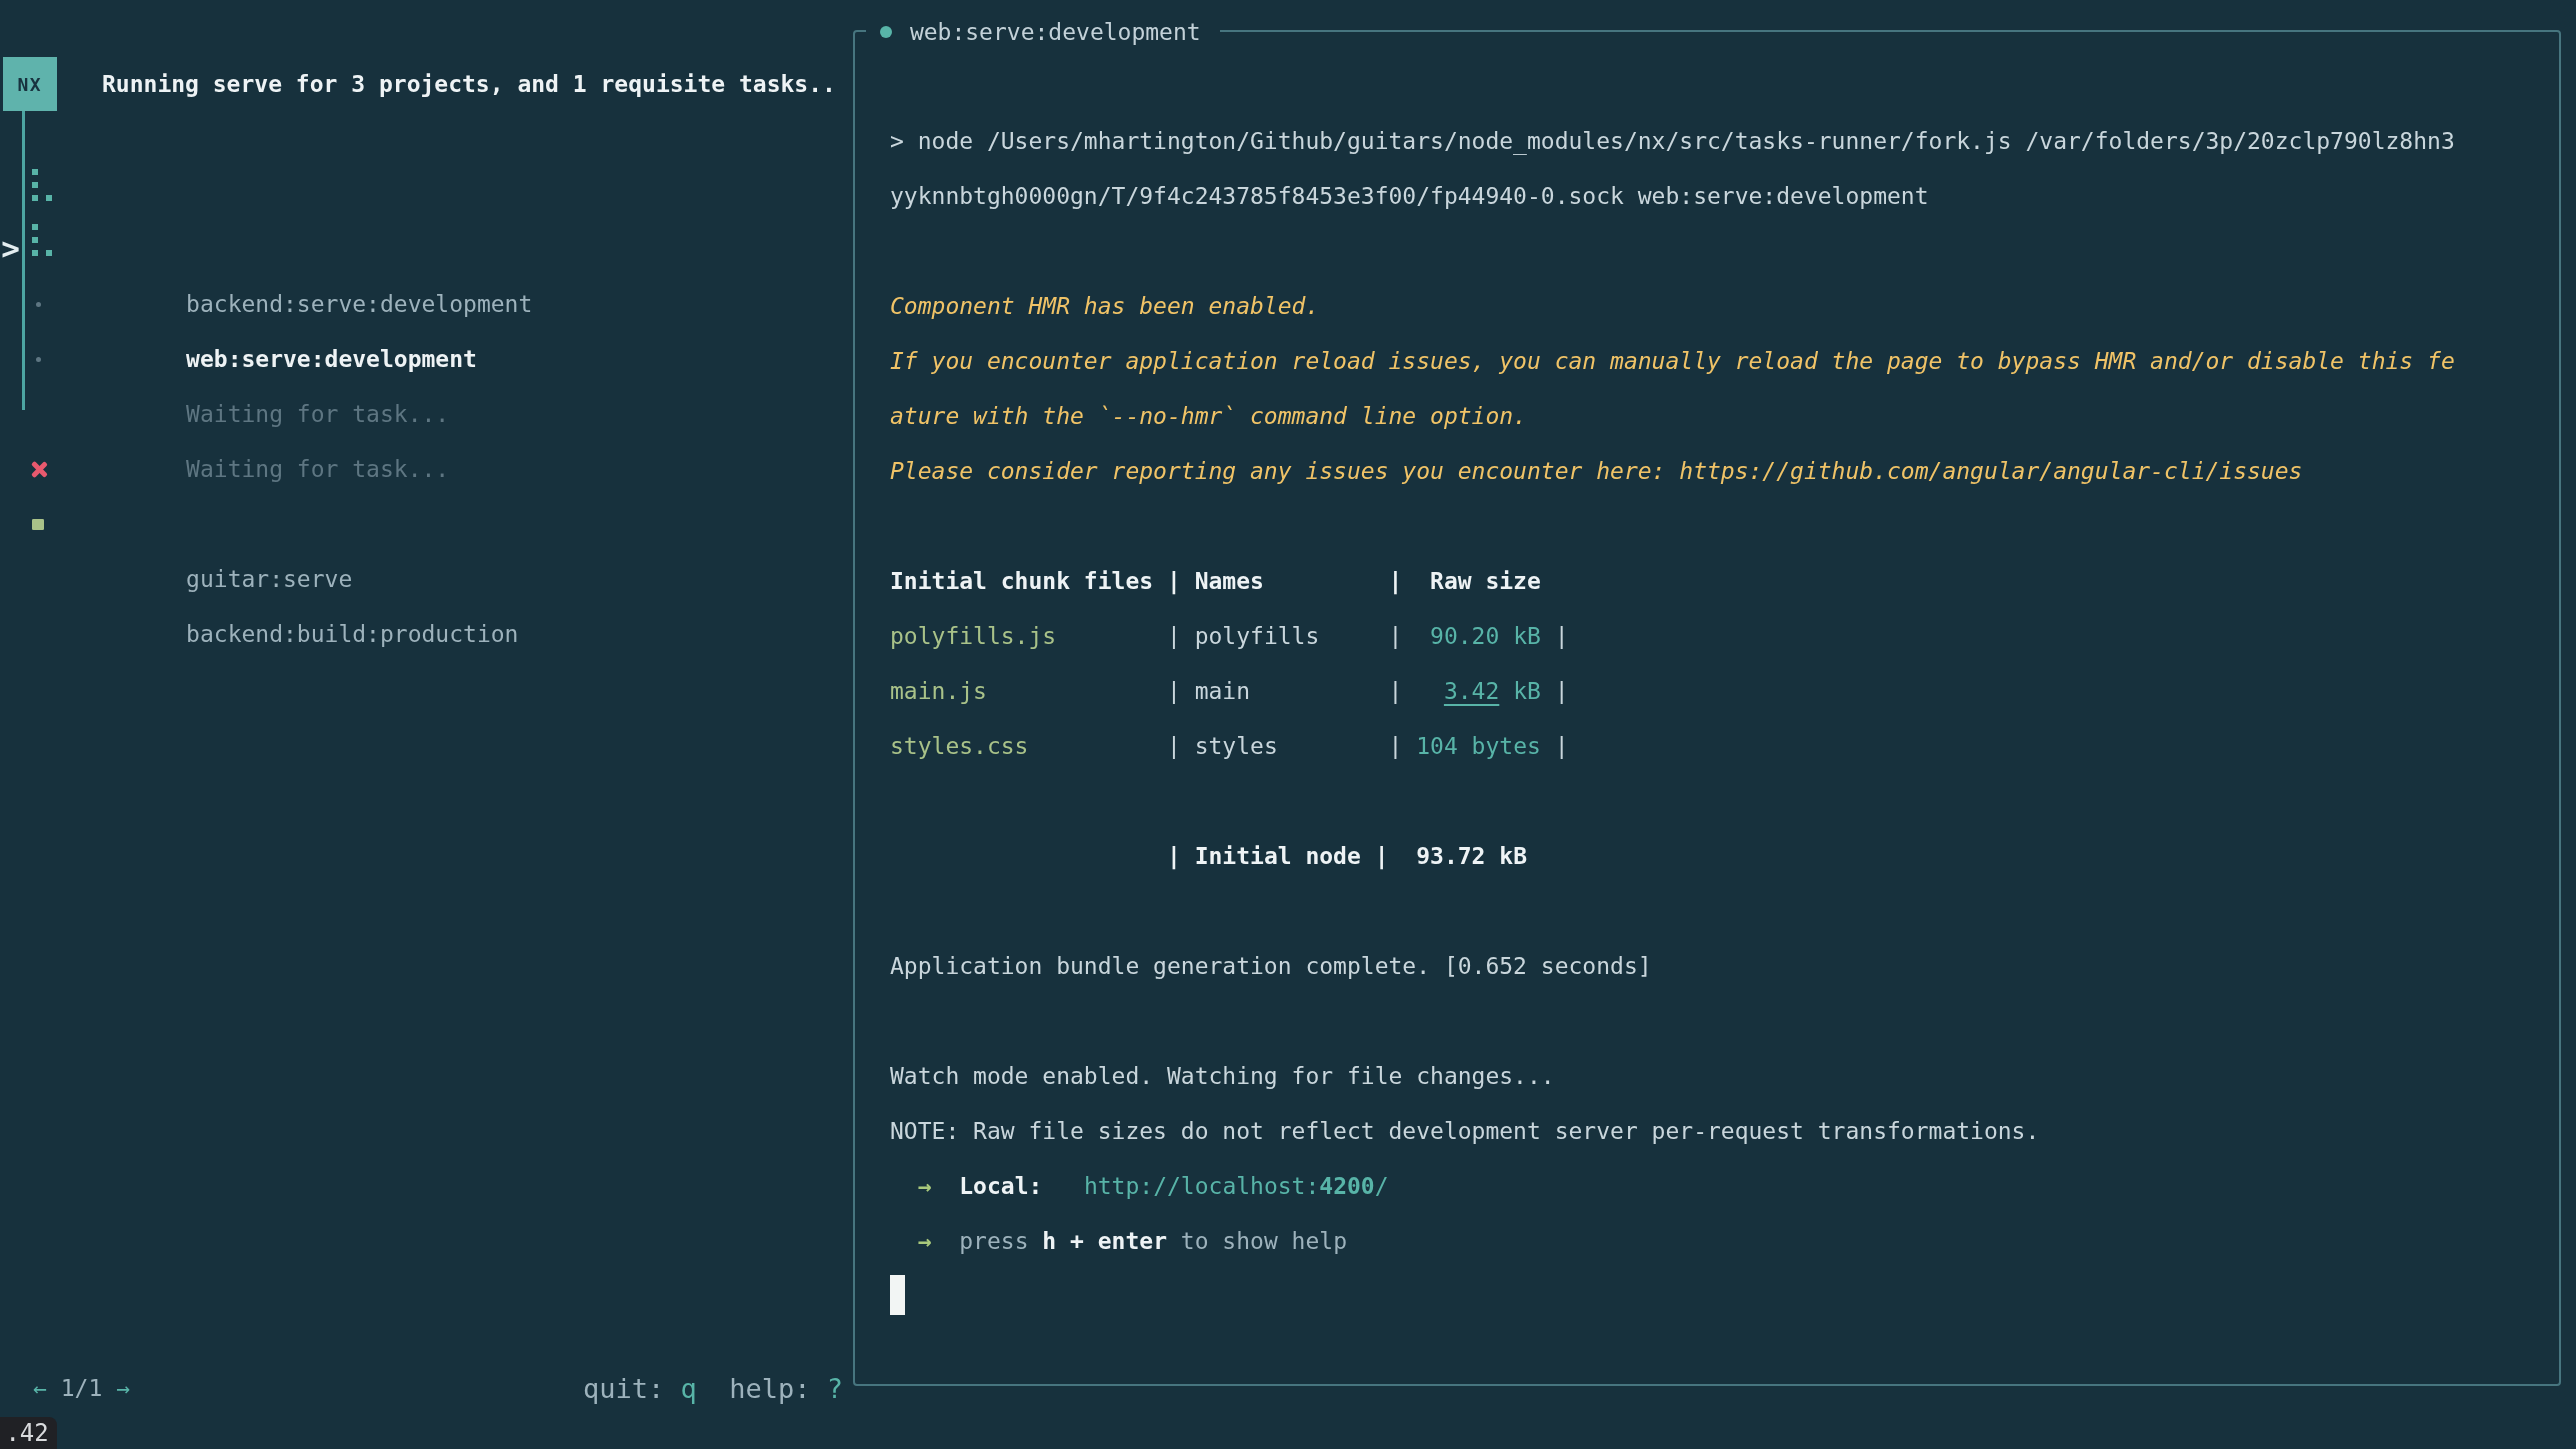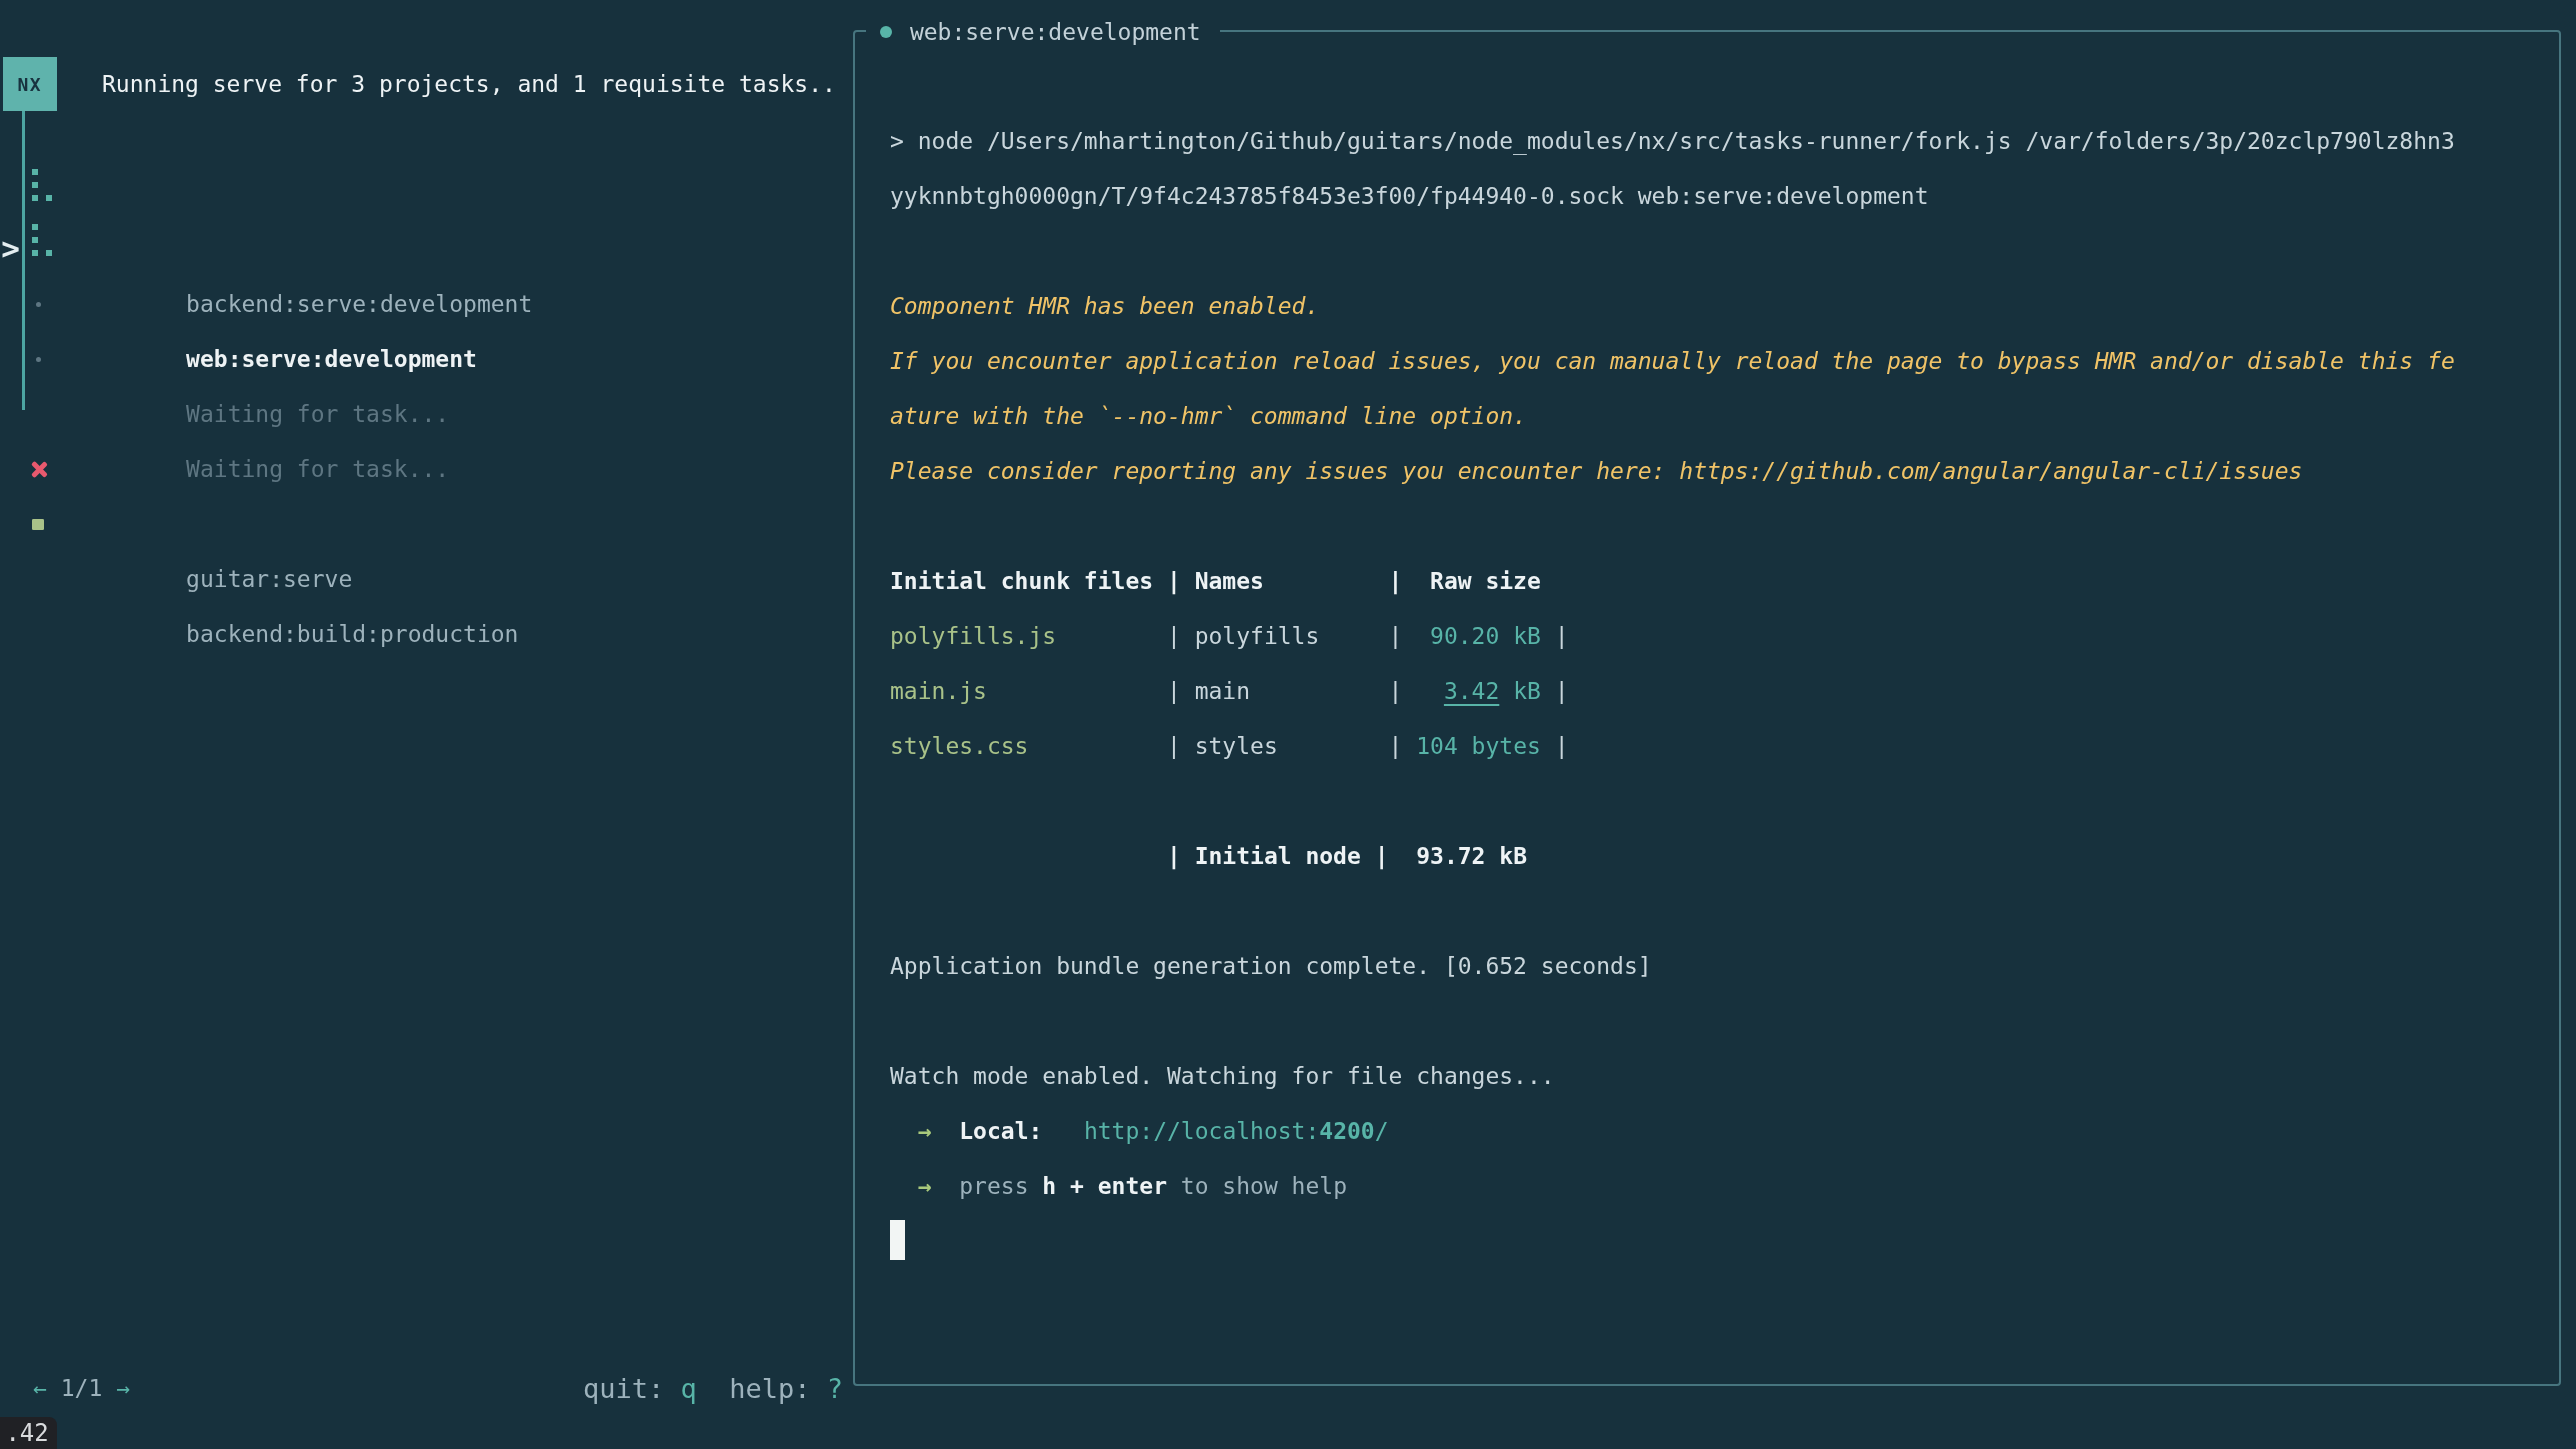--- a/index.html
+++ b/index.html
@@ -32,21 +32,21 @@
   .c-teal-b{color:var(--teal);font-weight:bold;}
   .c-green{color:var(--green);}
   .c-lime{color:var(--lime);font-weight:bold;}
   .u{text-decoration:underline;text-decoration-thickness:2px;text-underline-offset:4.7px;}
 
   
   #nx-badge{position:absolute;left:2.7px;top:57px;width:54px;height:54px;background:var(--badge-bg);
     display:flex;align-items:center;justify-content:center;font-size:18px;font-weight:bold;
     color:var(--badge-text);letter-spacing:1.3px;}
   #sidebar-title{position:absolute;left:102px;top:70px;height:29.5px;line-height:29.5px;
-    font-size:23px;font-weight:normal;color:var(--white);white-space:pre;}
+    font-size:23px;font-weight:bold;color:var(--white);white-space:pre;}
   #tree-line{position:absolute;left:22px;top:111px;width:2.7px;height:299px;background:var(--teal-dim);}
   #selection-chevron{position:absolute;left:1.3px;top:230px;font-size:31px;font-weight:bold;
     color:#e3edf0;line-height:36px;}
 
   #task-list{position:absolute;left:33px;top:167px;}
   .task-row{position:relative;height:55px;line-height:55px;font-size:23px;white-space:pre;}
   .task-label{margin-left:70px;}
   .t-running{color:var(--gray);}
   .t-selected{color:var(--white);font-weight:bold;}
   .t-waiting{color:var(--dim);}
@@ -152,20 +152,21 @@
       <div class="line"><span class="c-white-b">Initial chunk files | Names         |  Raw size</span></div>
       <div class="line"><span class="c-green">polyfills.js</span><span>        </span><span class="c-light">| polyfills     |</span><span class="c-teal">  90.20 kB</span><span class="c-light"> |</span></div>
       <div class="line"><span class="c-green">main.js</span><span>             </span><span class="c-light">| main          |</span><span class="c-teal">   </span><span class="c-teal u">3.42</span><span class="c-teal"> kB</span><span class="c-light"> |</span></div>
       <div class="line"><span class="c-green">styles.css</span><span>          </span><span class="c-light">| styles        |</span><span class="c-teal"> 104 bytes</span><span class="c-light"> |</span></div>
       <div class="line"></div>
       <div class="line"><span>                    </span><span class="c-white-b">| Initial node |</span><span class="c-white-b">  93.72 kB</span></div>
       <div class="line"></div>
       <div class="line"><span class="c-light">Application bundle generation complete. [0.652 seconds]</span></div>
       <div class="line"></div>
       <div class="line"><span class="c-light">Watch mode enabled. Watching for file changes...</span></div>
+      <div class="line"><span class="c-light">NOTE: Raw file sizes do not reflect development server per-request transformations.</span></div>
       <div class="line"><span>  </span><span class="c-lime">→</span><span>  </span><span class="c-white-b">Local:</span><span>   </span><span class="c-teal">http://localhost:</span><span class="c-teal-b">4200</span><span class="c-teal">/</span></div>
       <div class="line"><span>  </span><span class="c-lime">→</span><span>  </span><span class="c-gray">press </span><span class="c-white-b">h + enter</span><span class="c-gray"> to show help</span></div>
       <div class="line"><span id="cursor"></span></div>
     </div>
   </div>
 
 </div>
 
 
 </body></html>

